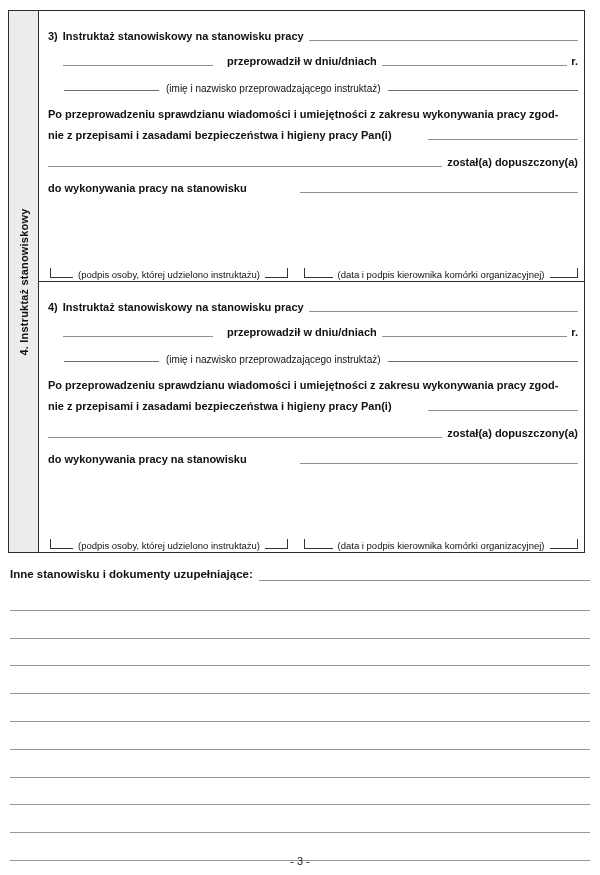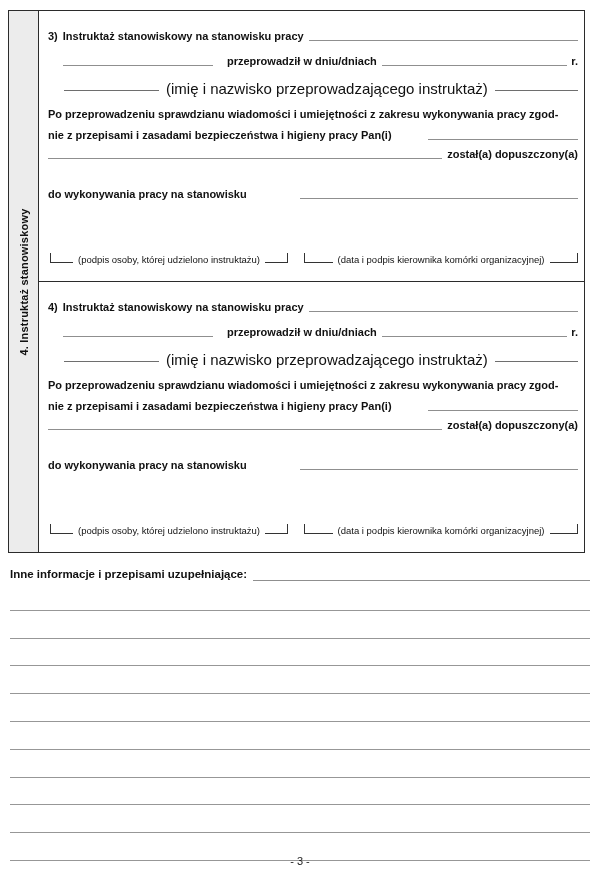--- a/index.html
+++ b/index.html
@@ -52,31 +52,31 @@
   .w150{width:150px;}
   .ml15{margin-left:15px;}
   .ml8{margin-left:14px;}
   .ml4{margin-left:4px;}
   .num{margin-right:5px;}
 
   .r1{margin-top:18px;}
   .r2{margin-top:10px;}
   .rcap{
     margin-top:13px;height:13px;align-items:center;
-    font-weight:normal;font-size:15px;line-height:13px;
+    font-weight:normal;font-size:10px;line-height:13px;
   }
   .cap-rule{height:0;border-bottom:1.2px solid #6e6e6e;align-self:center;margin-top:3px;}
   .cap-rule.left{width:95px;margin-left:16px;}
   .cap-rule.right{flex:1 1 auto;min-width:8px;}
   .cap-text{padding:0 7px;}
   .rp1{margin-top:12px;}
   .rp2{margin-top:6px;gap:31px;}
-  .radm{margin-top:4px;}
-  .rl3{margin-top:25px;gap:48px;}
-  .rsig{margin-top:51px;font-weight:normal;}
+  .radm{margin-top:12px;}
+  .rl3{margin-top:11px;gap:48px;}
+  .rsig{margin-top:72px;font-weight:normal;}
 
   .sig{display:flex;align-items:flex-end;}
   .sig-left{width:238px;margin-left:2px;flex:0 0 238px;}
   .sig-right{flex:1;margin-left:16px;align-items:flex-end;}
   .sig-end{flex:1 1 auto;min-width:10px;height:9px;border-bottom:1.4px solid #333;}
   .sig-end.l{border-left:1.4px solid #333;}
   .sig-end.r{border-right:1.4px solid #333;}
   .sig-text{
     font-size:9.5px;line-height:12px;margin-bottom:-3px;
     padding:0 5px;white-space:nowrap;
@@ -197,21 +197,21 @@
           <span class="sig-text">(data i podpis kierownika komórki organizacyjnej)</span>
           <span class="sig-end r"></span>
         </div>
       </div>
     </div>
 
   </div>
 </div>
 
 <div class="other-info">
-  <span>Inne informacje i przepisami uzupełniające:</span>
+  <span>Inne stanowisku i dokumenty uzupełniające:</span>
   <span class="fill"></span>
 </div>
 
 <div class="ruled">
   <div class="line"></div>
   <div class="line"></div>
   <div class="line"></div>
   <div class="line"></div>
   <div class="line"></div>
   <div class="line"></div>

